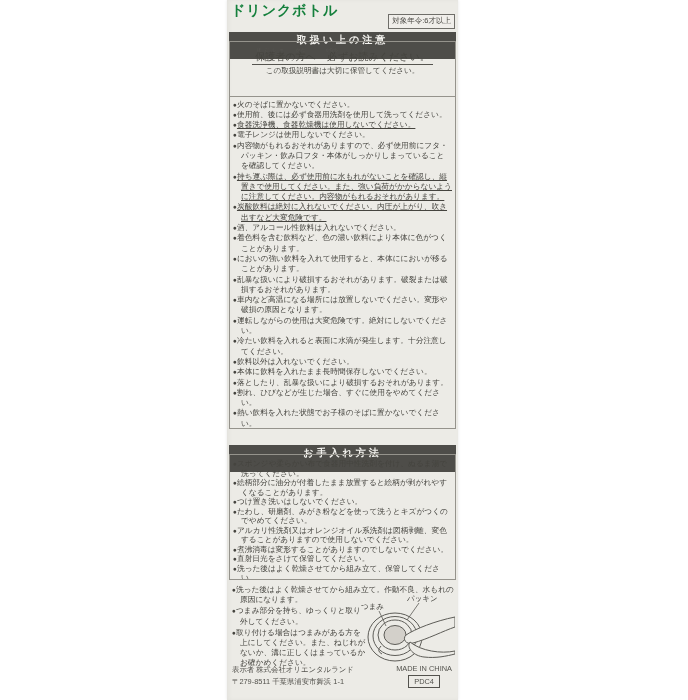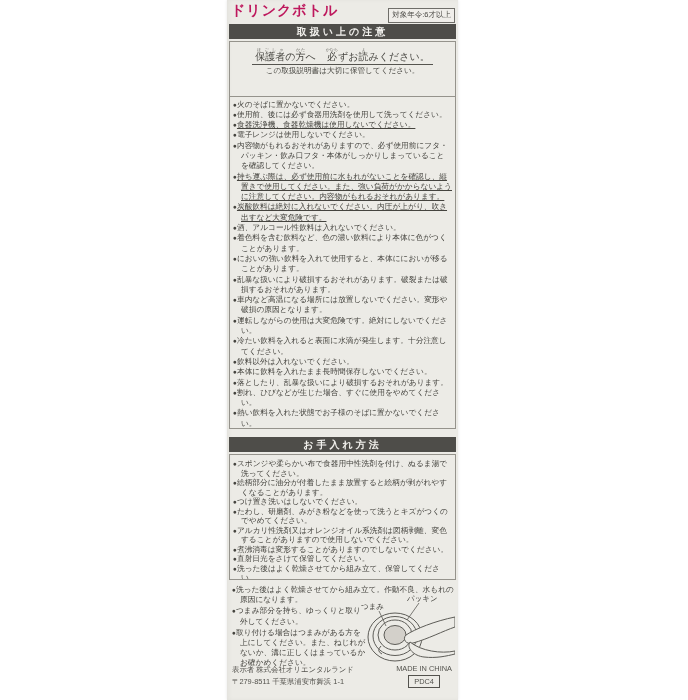--- a/index.html
+++ b/index.html
@@ -10,27 +10,27 @@
   }
   .canvas { position:relative; width:688px; height:700px; background:#ffffff; overflow:hidden; }
 
   .label {
     position:absolute; left:227px; top:0; width:231px; height:700px;
     background:#ecebe6; color:#45443f;
     box-shadow:0 0 3px rgba(0,0,0,0.10), inset 2px 0 4px rgba(0,0,0,0.04);
   }
 
   .title-row { position:absolute; top:2px; left:4px; right:3px; display:flex; justify-content:space-between; align-items:flex-start; }
-  .title { font-size:14px; font-weight:600; letter-spacing:1px; color:#be185d; }
-  .age-box { font-size:7.5px; border:1px solid #6f6e69; padding:1px 3px 2px; background:#f0eeea; color:#4a4944; margin-top:6px; white-space:nowrap; }
+  .title { font-size:14px; font-weight:600; letter-spacing:1px; color:#15803d; }
+  .age-box { font-size:7.5px; border:1px solid #6f6e69; padding:1px 3px 2px; background:#f0eeea; color:#4a4944; margin-top:12px; white-space:nowrap; }
 
   .bar {
-    position:absolute; left:2px; right:2px; height:15px; background:#4e4d49;
+    position:absolute; left:2px; right:2px; height:27px; background:#4e4d49;
     color:#f2f1ed; font-size:10px; font-weight:bold; text-align:center;
-    line-height:15px; letter-spacing:3px;
+    line-height:15px; letter-spacing:3px;margin-top:8px;
   }
   #bar1 { top:24px; }
   #bar2 { top:437px; }
 
   .box {
     position:absolute; left:2px; right:2px; border:1px solid #95938c;
     padding:2px 3px; box-sizing:border-box; overflow:hidden;
   }
   #box1 { top:41px; height:388px; }
   #box2 { top:454px; height:126px; }

